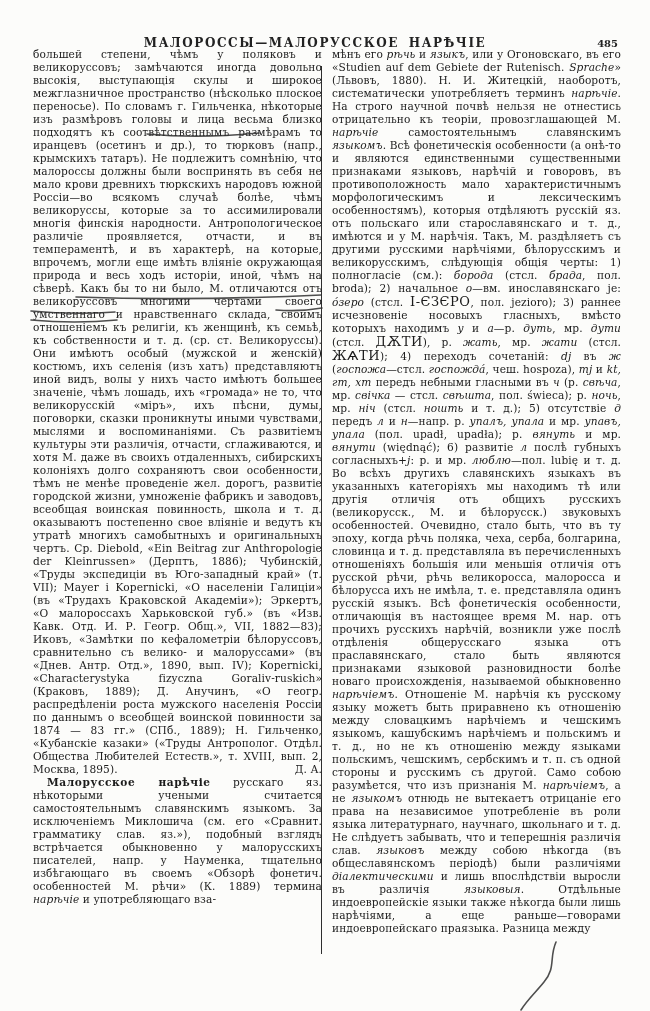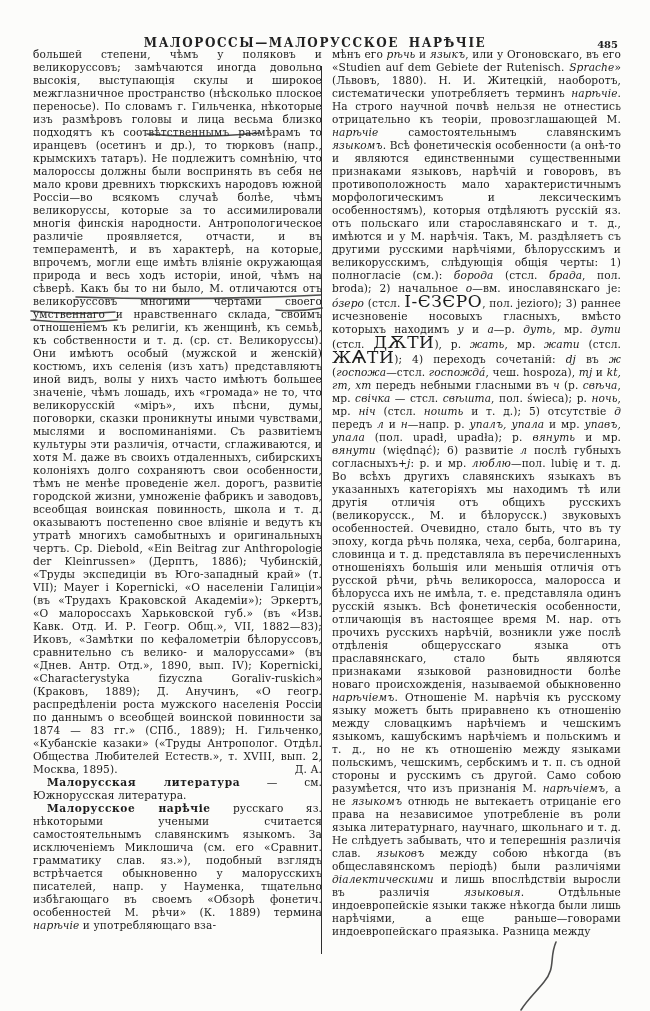--- a/index.html
+++ b/index.html
@@ -3,40 +3,40 @@
 <meta charset="utf-8">
 <style>
   html,body { margin:0; padding:0; }
   body {
     width:650px; height:1011px; position:relative; overflow:hidden;
     background:#fcfcfa; color:#1b1b1b;
     font-family:"DejaVu Serif","DejaVu Sans",serif;
   }
   .running-head {
     position:absolute; top:36px; left:33px; width:587px;
-    display:flex; align-items:flex-end;
+    display:flex; align-items:center;
   }
   .running-title {
     flex:1; text-align:center; font-size:12px; font-weight:600;
     letter-spacing:1.6px; word-spacing:4px; color:#222;
   }
   .page-number { font-size:10px; font-weight:600; color:#222; padding-right:2px; }
   .col {
     position:absolute; top:48px; width:289px;
     font-size:10.6px; line-height:13px; text-align:justify;
     letter-spacing:0.1px;
   }
   .col-left { left:33px; }
   .col-right { left:332px; }
   .col p { margin:0; }
   .col p.indent { text-indent:14px; }
   .col b { letter-spacing:0.6px; }
   i { }
   .sig { float:right; padding-left:10px; }
-  .cs { font-size:17px; letter-spacing:0.5px; }
+  .cs { font-size:13px; letter-spacing:0.5px; }
   .column-divider {
     position:absolute; left:321px; top:66px; height:888px; width:1px;
     background:#2e2e2e;
   }
   .pen-overlay {
     position:absolute; left:0; top:0; width:650px; height:1011px;
     pointer-events:none;
   }
   .pen-overlay path { stroke:#2f2f2f; stroke-width:1.6; fill:none;
     stroke-linecap:round; opacity:0.85; }
@@ -46,21 +46,20 @@
 
 <div class="running-head">
   <div class="running-title">МАЛОРОССЫ—МАЛОРУССКОЕ НАРѢЧІЕ</div>
   <div class="page-number">485</div>
 </div>
 
 <div class="column-divider"></div>
 
 <div class="col col-left">
     <p class="para">большей степени, чѣмъ у поляковъ и великоруссовъ; замѣчаются иногда довольно высокія, выступающія скулы и широкое межглазничное пространство (нѣсколько плоское переносье). По словамъ г. Гильченка, нѣкоторые изъ размѣровъ головы и лица весьма близко подходятъ къ соотвѣтственнымъ размѣрамъ то иранцевъ (осетинъ и др.), то тюрковъ (напр., крымскихъ татаръ). Не подлежитъ сомнѣнію, что малороссы должны были воспринять въ себя не мало крови древнихъ тюркскихъ народовъ южной Россіи—во всякомъ случаѣ болѣе, чѣмъ великоруссы, которые за то ассимилировали многія финскія народности. Антропологическое различіе проявляется, отчасти, и въ темпераментѣ, и въ характерѣ, на которые, впрочемъ, могли еще имѣть вліяніе окружающая природа и весь ходъ исторіи, иной, чѣмъ на сѣверѣ. Какъ бы то ни было, М. отличаются отъ великоруссовъ многими чертами своего умственнаго и нравственнаго склада, своимъ отношеніемъ къ религіи, къ женщинѣ, къ семьѣ, къ собственности и т. д. (ср. ст. Великоруссы). Они имѣютъ особый (мужской и женскій) костюмъ, ихъ селенія (изъ хатъ) представляютъ иной видъ, волы у нихъ часто имѣютъ большее значеніе, чѣмъ лошадь, ихъ «громада» не то, что великорусскій «міръ», ихъ пѣсни, думы, поговорки, сказки проникнуты иными чувствами, мыслями и воспоминаніями. Съ развитіемъ культуры эти различія, отчасти, сглаживаются, и хотя М. даже въ своихъ отдаленныхъ, сибирскихъ колоніяхъ долго сохраняютъ свои особенности, тѣмъ не менѣе проведеніе жел. дорогъ, развитіе городской жизни, умноженіе фабрикъ и заводовъ, всеобщая воинская повинность, школа и т. д. оказываютъ постепенно свое вліяніе и ведутъ къ утратѣ многихъ самобытныхъ и оригинальныхъ чертъ. Ср. Diebold, «Ein Beitrag zur Anthropologie der Kleinrussen» (Дерптъ, 1886); Чубинскій, «Труды экспедиціи въ Юго-западный край» (т. VII); Mayer i Kopernicki, «О населеніи Галиціи» (въ «Трудахъ Краковской Академіи»); Эркертъ, «О малороссахъ Харьковской губ.» (въ «Изв. Кавк. Отд. И. Р. Геогр. Общ.», VII, 1882—83); Иковъ, «Замѣтки по кефалометріи бѣлоруссовъ, сравнительно съ велико- и малоруссами» (въ «Днев. Антр. Отд.», 1890, вып. IV); Kopernicki, «Characterystyka fizyczna Goraliv-ruskich» (Краковъ, 1889); Д. Анучинъ, «О геогр. распредѣленіи роста мужского населенія Россіи по даннымъ о всеобщей воинской повинности за 1874 — 83 гг.» (СПб., 1889); Н. Гильченко, «Кубанскіе казаки» («Труды Антрополог. Отдѣл. Общества Любителей Естеств.», т. XVIII, вып. 2, Москва, 1895). <span class="sig">Д. А.</span></p>
-    <p class="para indent"><b>Малорусская литература</b> — см. Южнорусская литература.</p>
     <p class="para indent"><b>Малорусское нарѣчіе</b> русскаго яз. нѣкоторыми учеными считается самостоятельнымъ славянскимъ языкомъ. За исключеніемъ Миклошича (см. его «Сравнит. грамматику слав. яз.»), подобный взглядъ встрѣчается обыкновенно у малорусскихъ писателей, напр. у Науменка, тщательно избѣгающаго въ своемъ «Обзорѣ фонетич. особенностей М. рѣчи» (К. 1889) термина <i>нарѣчіе</i> и употребляющаго вза-</p>
   </div>
 <div class="col col-right">
     <p class="para">мѣнъ его <i>рѣчь</i> и <i>языкъ</i>, или у Огоновскаго, въ его «Studien auf dem Gebiete der Rutenisch. <i>Sprache</i>» (Львовъ, 1880). Н. И. Житецкій, наоборотъ, систематически употребляетъ терминъ <i>нарѣчіе</i>. На строго научной почвѣ нельзя не отнестись отрицательно къ теоріи, провозглашающей М. <i>нарѣчіе</i> самостоятельнымъ славянскимъ <i>языкомъ</i>. Всѣ фонетическія особенности (а онѣ-то и являются единственными существенными признаками языковъ, нарѣчій и говоровъ, въ противоположность мало характеристичнымъ морфологическимъ и лексическимъ особенностямъ), которыя отдѣляютъ русскій яз. отъ польскаго или старославянскаго и т. д., имѣются и у М. нарѣчія. Такъ, М. раздѣляетъ съ другими русскими нарѣчіями, бѣлорусскимъ и великорусскимъ, слѣдующія общія черты: 1) полногласіе (см.): <i>борода</i> (стсл. <i>брада</i>, пол. broda); 2) начальное <i>о</i>—вм. инославянскаго je: <i>о́зеро</i> (стсл. <span class="cs">І-ЄЗЄРО</span>, пол. jezioro); 3) раннее исчезновеніе носовыхъ гласныхъ, вмѣсто которыхъ находимъ <i>у</i> и <i>а</i>—р. <i>дуть</i>, мр. <i>дути</i> (стсл. <span class="cs">ДѪТИ</span>), р. <i>жать</i>, мр. <i>жати</i> (стсл. <span class="cs">ЖѦТИ</span>); 4) переходъ сочетаній: <i>dj</i> въ <i>ж</i> (<i>госпожа</i>—стсл. <i>госпожда́</i>, чеш. hospoza), <i>тj</i> и <i>kt, гт, хт</i> передъ небными гласными въ <i>ч</i> (р. <i>свѣча</i>, мр. <i>свічка</i> — стсл. <i>свѣшта</i>, пол. świeca); р. <i>ночь</i>, мр. <i>ніч</i> (стсл. <i>ношть</i> и т. д.); 5) отсутствіе <i>д</i> передъ <i>л</i> и <i>н</i>—напр. р. <i>упалъ, упала</i> и мр. <i>упавъ, упала</i> (пол. upadł, upadła); р. <i>вянуть</i> и мр. <i>вянути</i> (więdnąć); 6) развитіе <i>л</i> послѣ губныхъ согласныхъ+<i>j</i>: р. и мр. <i>люблю</i>—пол. lubię и т. д. Во всѣхъ другихъ славянскихъ языкахъ въ указанныхъ категоріяхъ мы находимъ тѣ или другія отличія отъ общихъ русскихъ (великорусск., М. и бѣлорусск.) звуковыхъ особенностей. Очевидно, стало быть, что въ ту эпоху, когда рѣчь поляка, чеха, серба, болгарина, словинца и т. д. представляла въ перечисленныхъ отношеніяхъ большія или меньшія отличія отъ русской рѣчи, рѣчь великоросса, малоросса и бѣлорусса ихъ не имѣла, т. е. представляла одинъ русскій языкъ. Всѣ фонетическія особенности, отличающія въ настоящее время М. нар. отъ прочихъ русскихъ нарѣчій, возникли уже послѣ отдѣленія общерусскаго языка отъ праславянскаго, стало быть являются признаками языковой разновидности болѣе новаго происхожденія, называемой обыкновенно <i>нарѣчіемъ</i>. Отношеніе М. нарѣчія къ русскому языку можетъ быть приравнено къ отношенію между словацкимъ нарѣчіемъ и чешскимъ языкомъ, кашубскимъ нарѣчіемъ и польскимъ и т. д., но не къ отношенію между языками польскимъ, чешскимъ, сербскимъ и т. п. съ одной стороны и русскимъ съ другой. Само собою разумѣется, что изъ признанія М. <i>нарѣчіемъ</i>, а не <i>языкомъ</i> отнюдь не вытекаетъ отрицаніе его права на независимое употребленіе въ роли языка литературнаго, научнаго, школьнаго и т. д. Не слѣдуетъ забывать, что и теперешнія различія слав. <i>языковъ</i> между собою нѣкогда (въ общеславянскомъ періодѣ) были различіями <i>діалектическими</i> и лишь впослѣдствіи выросли въ различія <i>языковыя</i>. Отдѣльные индоевропейскіе языки также нѣкогда были лишь нарѣчіями, а еще раньше—говорами индоевропейскаго праязыка. Разница между</p>
   </div>
 
 <svg class="pen-overlay" viewBox="0 0 650 1011" xmlns="http://www.w3.org/2000/svg">
   <path d="M147,134 Q200,139 259,133"></path>
   <path d="M76,297 Q190,301 321,295"></path>
   <path d="M31,311 q42,4 84,1"></path>

